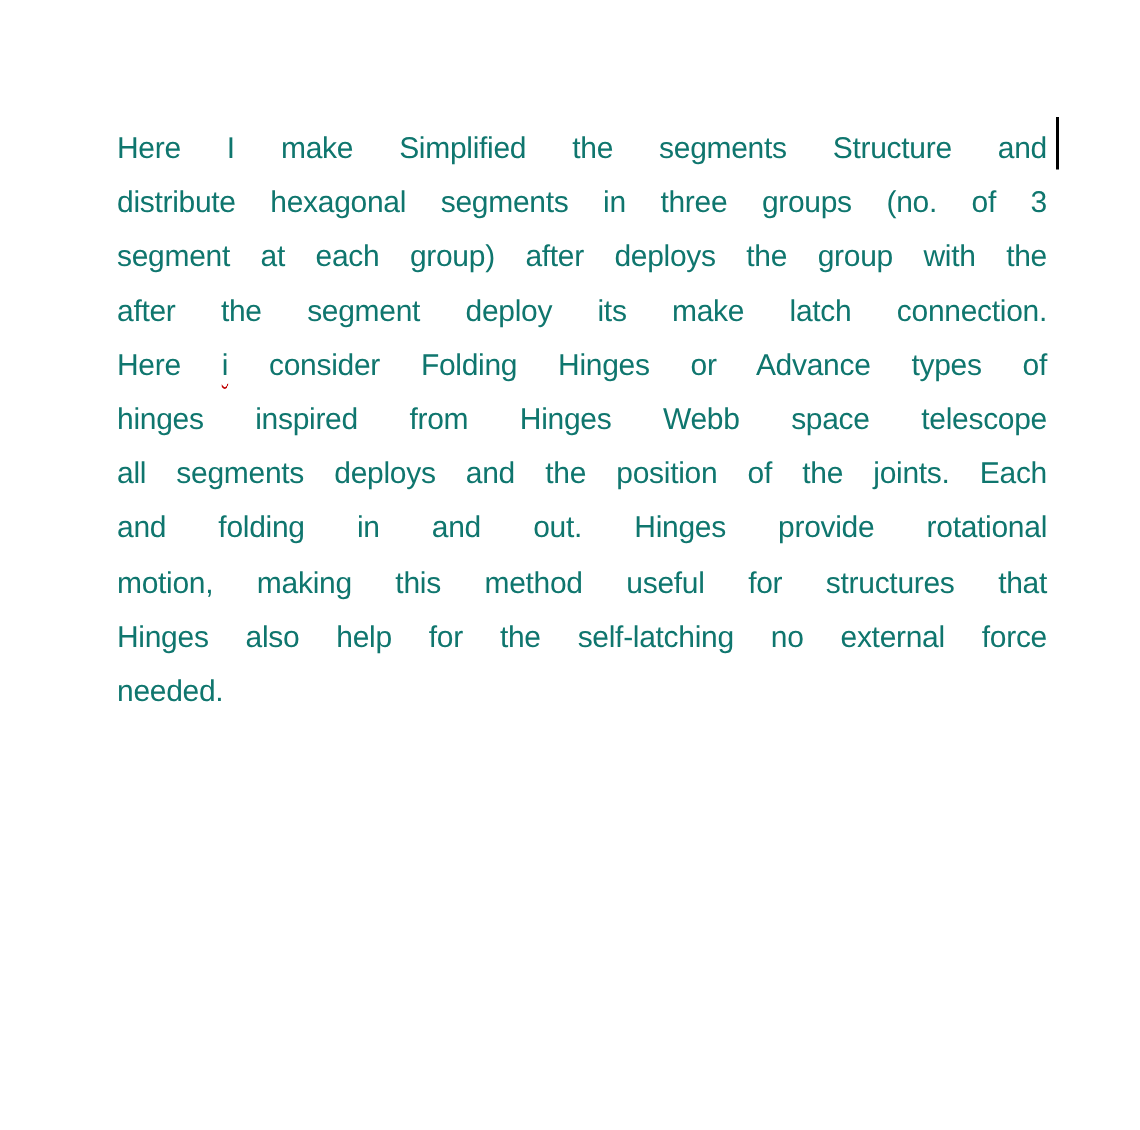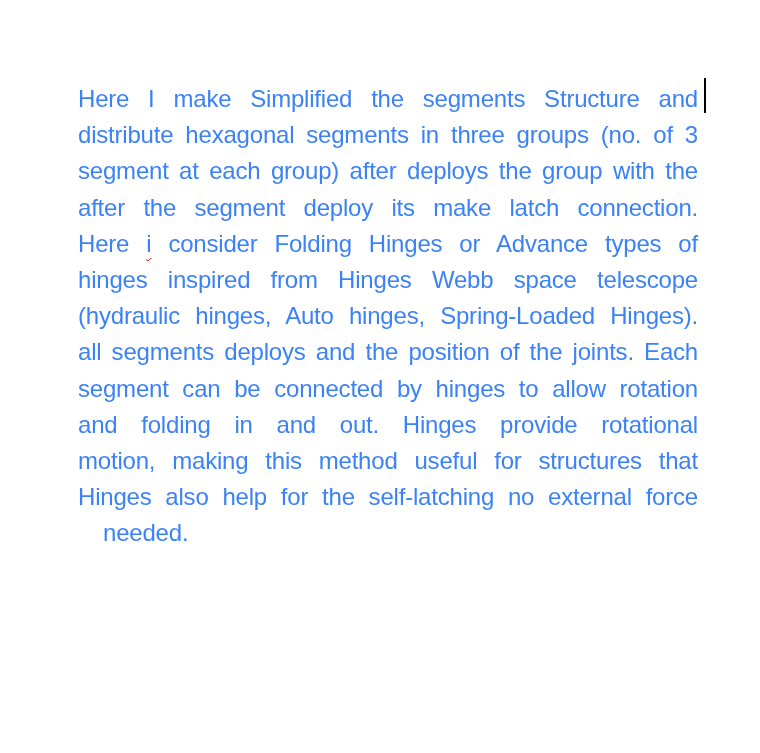--- a/index.html
+++ b/index.html
@@ -12,35 +12,34 @@
     height: 753px;
     position: relative;
     overflow: hidden;
     font-family: "Liberation Sans", sans-serif;
   }
   .text-block {
     position: absolute;
     left: 78px;
     top: 81px;
     width: 620px;
-    color: #3b82f6;
-    font-size: 24px;
+    color: #0f766e;
+    font-size: 20px;
     line-height: 36.2px;
     letter-spacing: -0.2px;
     word-spacing: -2px;
   }
   .line {
     text-align: justify;
     text-align-last: justify;
     text-justify: inter-word;
     white-space: normal;
   }
   .line.last {
     text-align-last: left;
-    margin-left: 25px;
   }
   .misspelled {
     text-decoration-line: underline;
     text-decoration-style: wavy;
     text-decoration-color: #c00000;
     text-decoration-thickness: 1px;
     text-underline-offset: 5px;
     text-decoration-skip-ink: none;
   }
   .caret {
@@ -59,22 +58,20 @@
   <span class="caret"></span>
 
   <div class="line">Here I make Simplified the segments Structure and</div>
   <div class="line">distribute hexagonal segments in three groups (no. of 3</div>
   <div class="line">segment at each group) after deploys the group with the</div>
   <div class="line">after the segment deploy its make latch connection.</div>
 
   <div class="line"><span>Here </span><span class="misspelled">i</span><span> consider Folding Hinges or Advance types of</span></div>
 
   <div class="line">hinges inspired from Hinges Webb space telescope</div>
-  <div class="line">(hydraulic hinges, Auto hinges, Spring-Loaded Hinges).</div>
 
 
   <div class="line">all segments deploys and the position of the joints. Each</div>
-  <div class="line">segment can be connected by hinges to allow rotation</div>
   <div class="line">and folding in and out. Hinges provide rotational</div>
   <div class="line">motion, making this method useful for structures that</div>
   <div class="line">Hinges also help for the self-latching no external force</div>
   <div class="line last">needed.</div>
 </div>
 
 </body></html>

